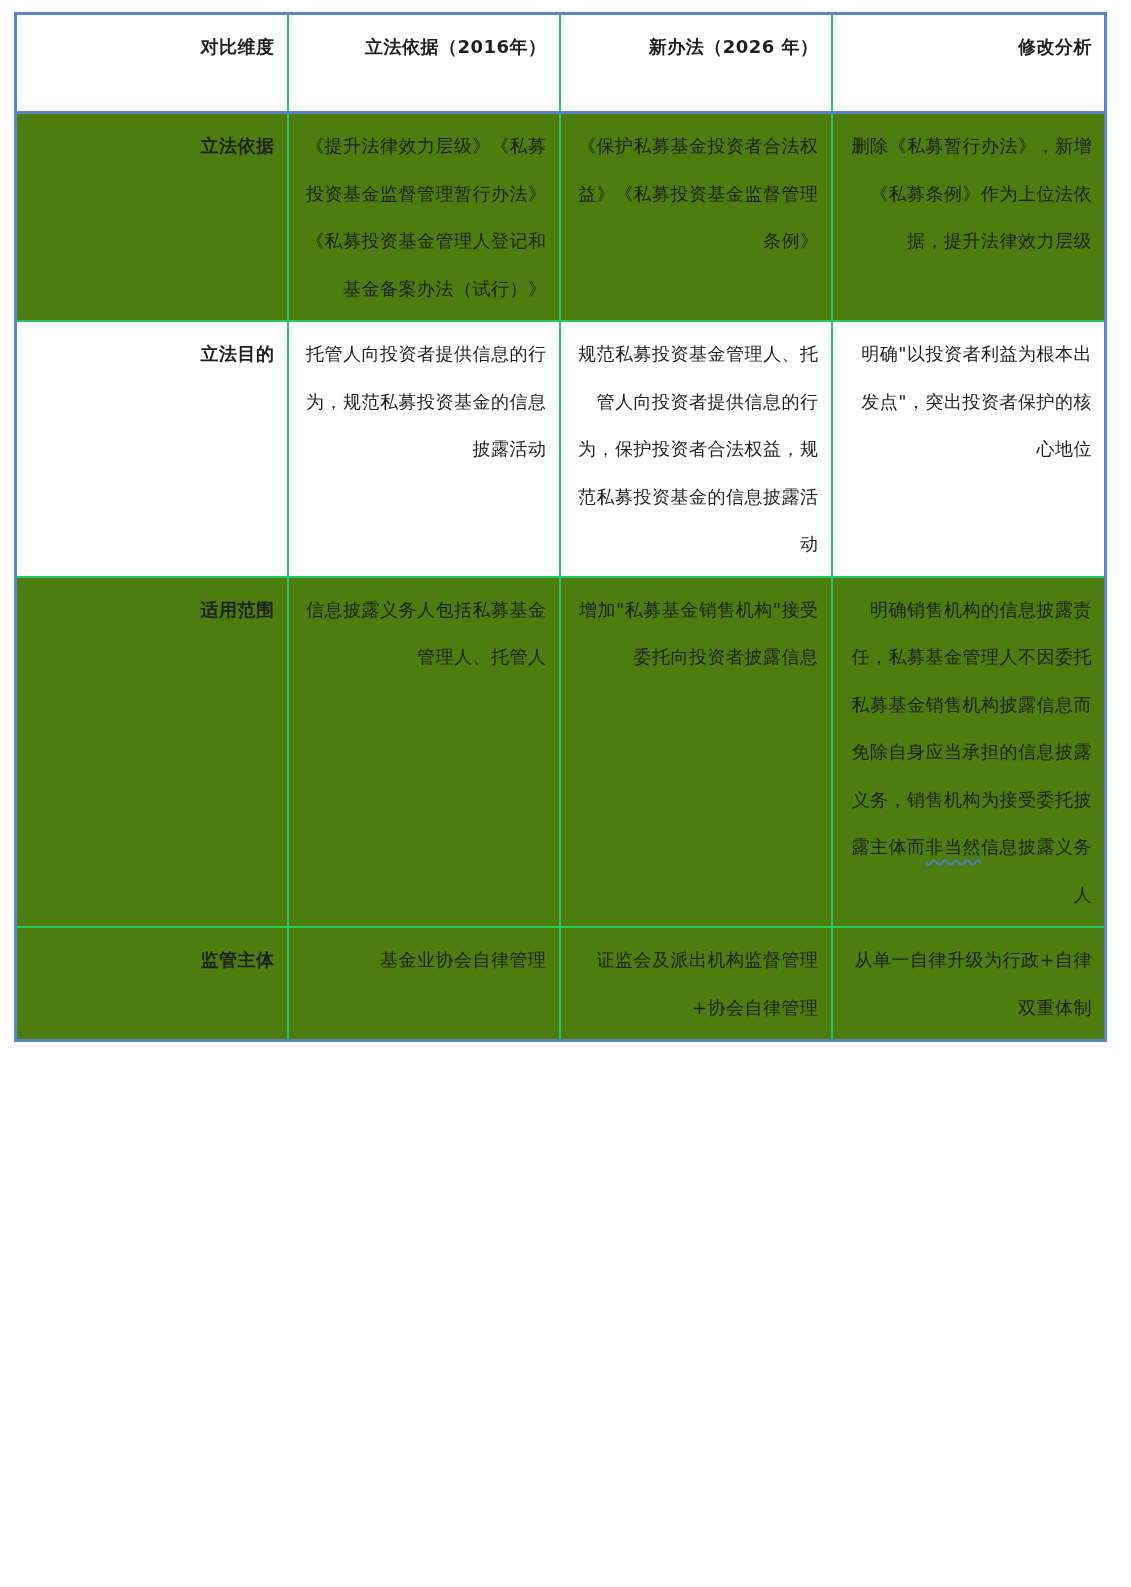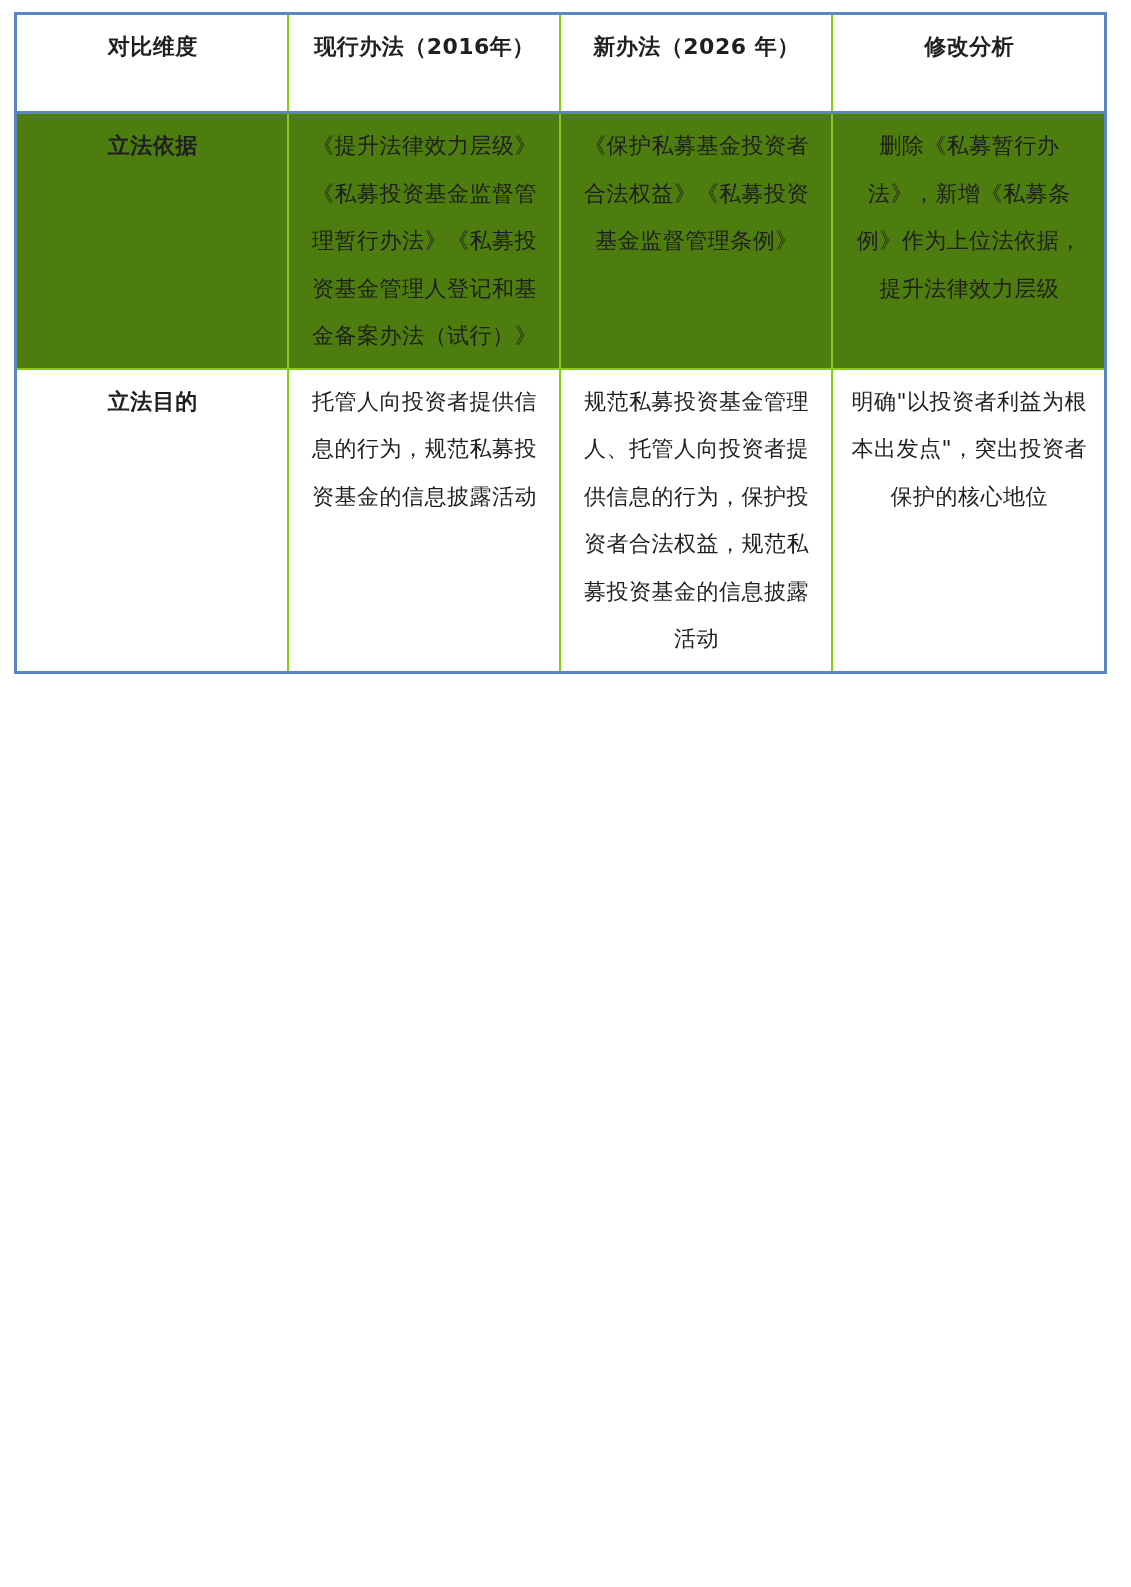--- a/index.html
+++ b/index.html
@@ -1,22 +1,22 @@
 <!DOCTYPE html>
 <html><head>
 <meta charset="utf-8">
 <style>
   html, body { margin: 0; padding: 0; background: #ffffff; }
   body { width: 1131px; height: 1587px; position: relative; overflow: hidden;
          font-family: "DejaVu Sans", "Liberation Sans", sans-serif; color: #1f1f1f; }
   table.cmp { position: absolute; left: 14px; top: 12px; border-collapse: collapse;
               table-layout: fixed; width: 1090px; border: 3px solid #5b86c4; }
-  table.cmp td, table.cmp th { border: 2px solid #84cc16; vertical-align: top;
-              padding: 8px 12px 8px 14px; font-size: 22px; line-height: 47.5px;
-              text-align: center; font-weight: normal; letter-spacing: 0.5px; }
+  table.cmp td, table.cmp th { border: 2px solid #22c55e; vertical-align: top;
+              padding: 8px 12px 8px 14px; font-size: 18px; line-height: 47.5px;
+              text-align: right; font-weight: normal; letter-spacing: 0.5px; }
   table.cmp th { font-weight: bold; }
   table.cmp tr.hdr th { height: 80px; font-weight: bold; }
   table.cmp tr.hdr { border-bottom: 3px solid #5b86c4; }
   table.cmp tr.shaded td { background: #4d7c0f; }
   table.cmp tr.plain td { background: #ffffff; margin-top: 25px; }
   table.cmp td.dim { font-weight: bold; }
   .squiggle { text-decoration: underline wavy #4a7fd0; text-decoration-thickness: 1.5px; text-underline-offset: 6px; }
 </style>
 </head>
 <body>
@@ -24,30 +24,42 @@
 <table class="cmp">
   <colgroup>
     <col style="width:272px">
     <col style="width:272px">
     <col style="width:272px">
     <col style="width:274px">
   </colgroup>
   <tbody>
       <tr class="hdr plain">
     <th>对比维度</th>
-    <th>现行办法（2016年）</th>
+    <th>立法依据（2016年）</th>
     <th>新办法（2026 年）</th>
     <th>修改分析</th>
   </tr>
   <tr class="shaded">
     <td class="dim">立法依据</td>
     <td>《提升法律效力层级》《私募投资基金监督管理暂行办法》《私募投资基金管理人登记和基金备案办法（试行）》</td>
     <td>《保护私募基金投资者合法权益》《私募投资基金监督管理条例》</td>
     <td>删除《私募暂行办法》，新增《私募条例》作为上位法依据，提升法律效力层级</td>
   </tr>
   <tr class="plain">
     <td class="dim">立法目的</td>
     <td>托管人向投资者提供信息的行为，规范私募投资基金的信息披露活动</td>
     <td>规范私募投资基金管理人、托管人向投资者提供信息的行为，保护投资者合法权益，规范私募投资基金的信息披露活动</td>
     <td>明确"以投资者利益为根本出发点"，突出投资者保护的核心地位</td>
   </tr>
+  <tr class="shaded">
+    <td class="dim">适用范围</td>
+    <td>信息披露义务人包括私募基金管理人、托管人</td>
+    <td>增加"私募基金销售机构"接受委托向投资者披露信息</td>
+    <td><span>明确销售机构的信息披露责任，私募基金管理人不因委托私募基金销售机构披露信息而免除自身应当承担的信息披露义务，销售机构为接受委托披露主体而</span><span class="squiggle">非当然</span><span>信息披露义务人</span></td>
+  </tr>
+  <tr class="shaded">
+    <td class="dim">监管主体</td>
+    <td>基金业协会自律管理</td>
+    <td>证监会及派出机构监督管理+协会自律管理</td>
+    <td>从单一自律升级为行政+自律双重体制</td>
+  </tr>
 </tbody>
   </table>
 
 </body></html>

